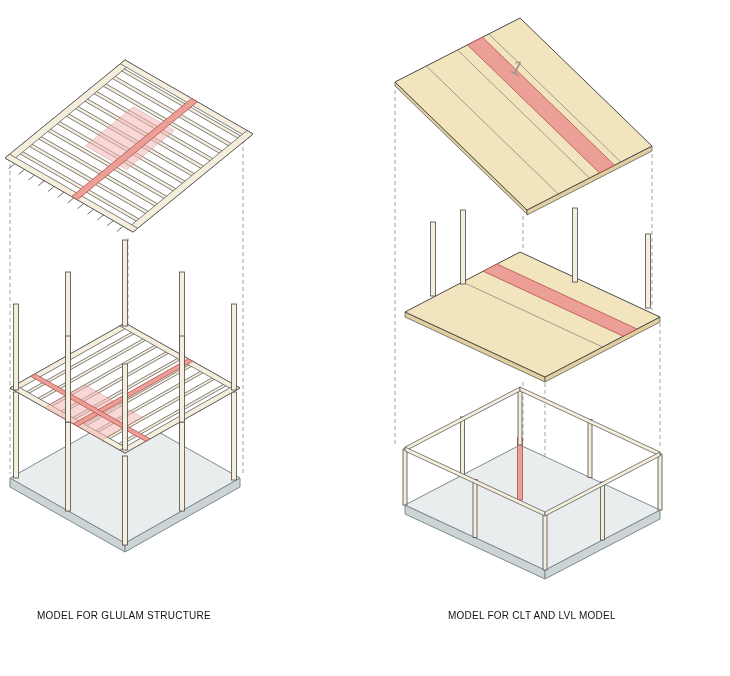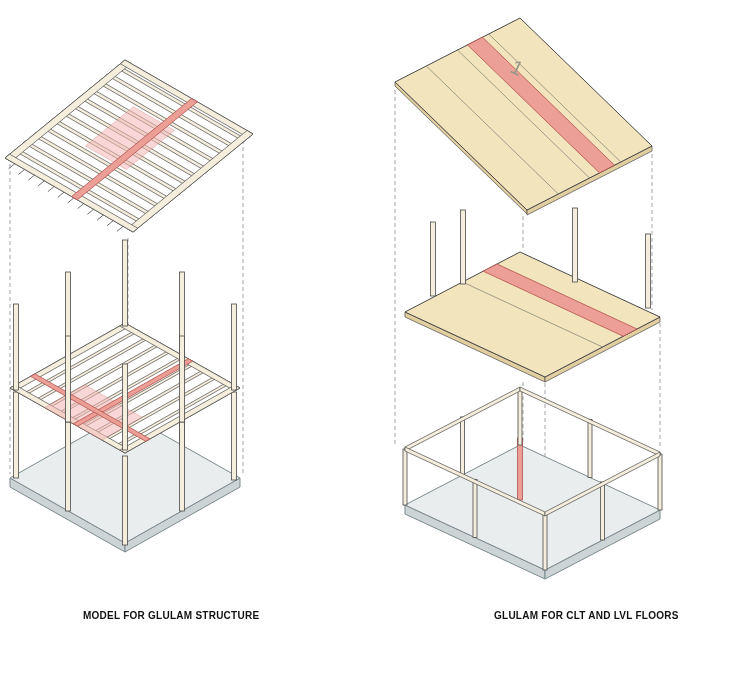--- a/index.html
+++ b/index.html
@@ -22,21 +22,21 @@
   .pink{fill:var(--pink,#f3b7b5);opacity:.55;stroke:var(--red-stroke,#b5524b);stroke-width:.5;}
   .slab-top{fill:var(--slab,#e9edee);stroke:var(--slab-edge,#7d8a8e);stroke-width:1;}
   .slab-side{fill:var(--slab-side,#ccd4d6);stroke:var(--slab-edge,#7d8a8e);stroke-width:1;}
   .dash{stroke:var(--dash,#9b9b9b);stroke-width:.9;stroke-dasharray:4 3;fill:none;}
   .joint{stroke:#8a8a7a;stroke-width:.8;fill:none;}
   .tick{stroke:var(--line,#4a4a4a);stroke-width:.8;fill:none;}
   .face-bg{fill:#ffffff;stroke:var(--line,#4a4a4a);stroke-width:.9;}
   .roof-mark{font-family:"Liberation Sans",sans-serif;font-size:20px;fill:#9a9a8a;}
   .caption{
     position:absolute;font-size:10px;color:#111;letter-spacing:.25px;
-    font-weight:700;white-space:nowrap;margin-left:46px;
+    font-weight:400;white-space:nowrap;
   }
   .caption.left{left:37px;top:610px;}
   .caption.right{left:448px;top:610px;}
 </style>
 </head>
 <body>
 
 <div>
 <svg width="730" height="676" viewBox="0 0 730 676">
 
@@ -186,14 +186,14 @@
         <polygon class="beam" points="405,447 520,387 520,391 405,451"></polygon>
         <polygon class="beam" points="520,387 660,452 660,456 520,391"></polygon>
         <polygon class="beam" points="405,447 545,512 545,516 405,451"></polygon>
         <polygon class="beam" points="545,512 660,452 660,456 545,516"></polygon>
       </g>
     </g>
   </g>
 </svg>
 
 <div class="caption left">MODEL FOR GLULAM STRUCTURE</div>
-<div class="caption right">GLULAM FOR CLT AND LVL FLOORS</div>
+<div class="caption right">MODEL FOR CLT AND LVL MODEL</div>
 </div>
 
 </body></html>

